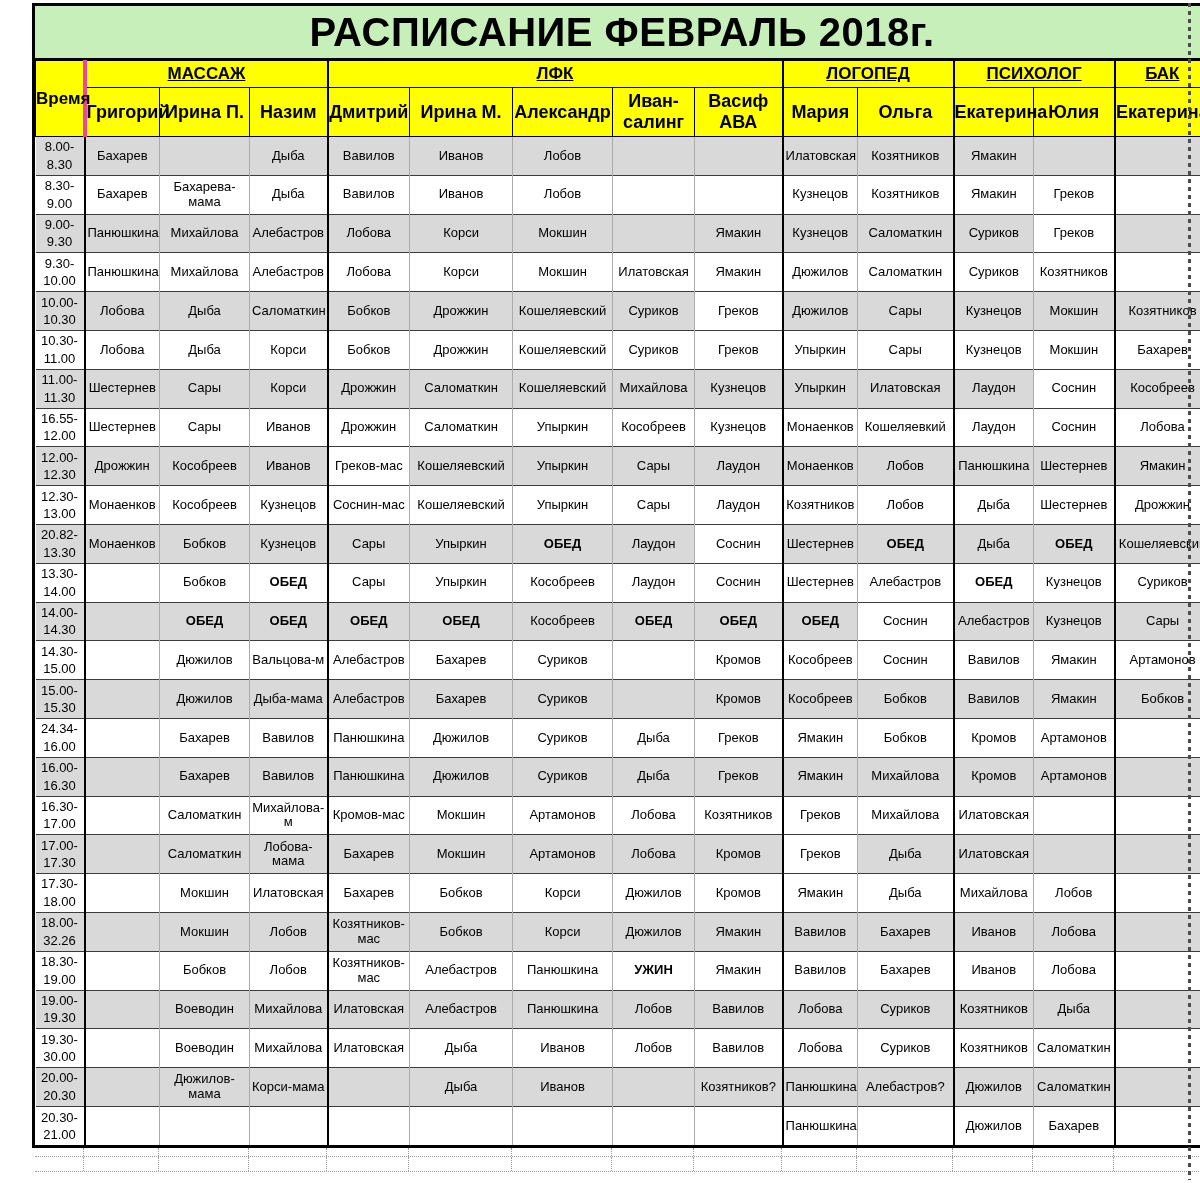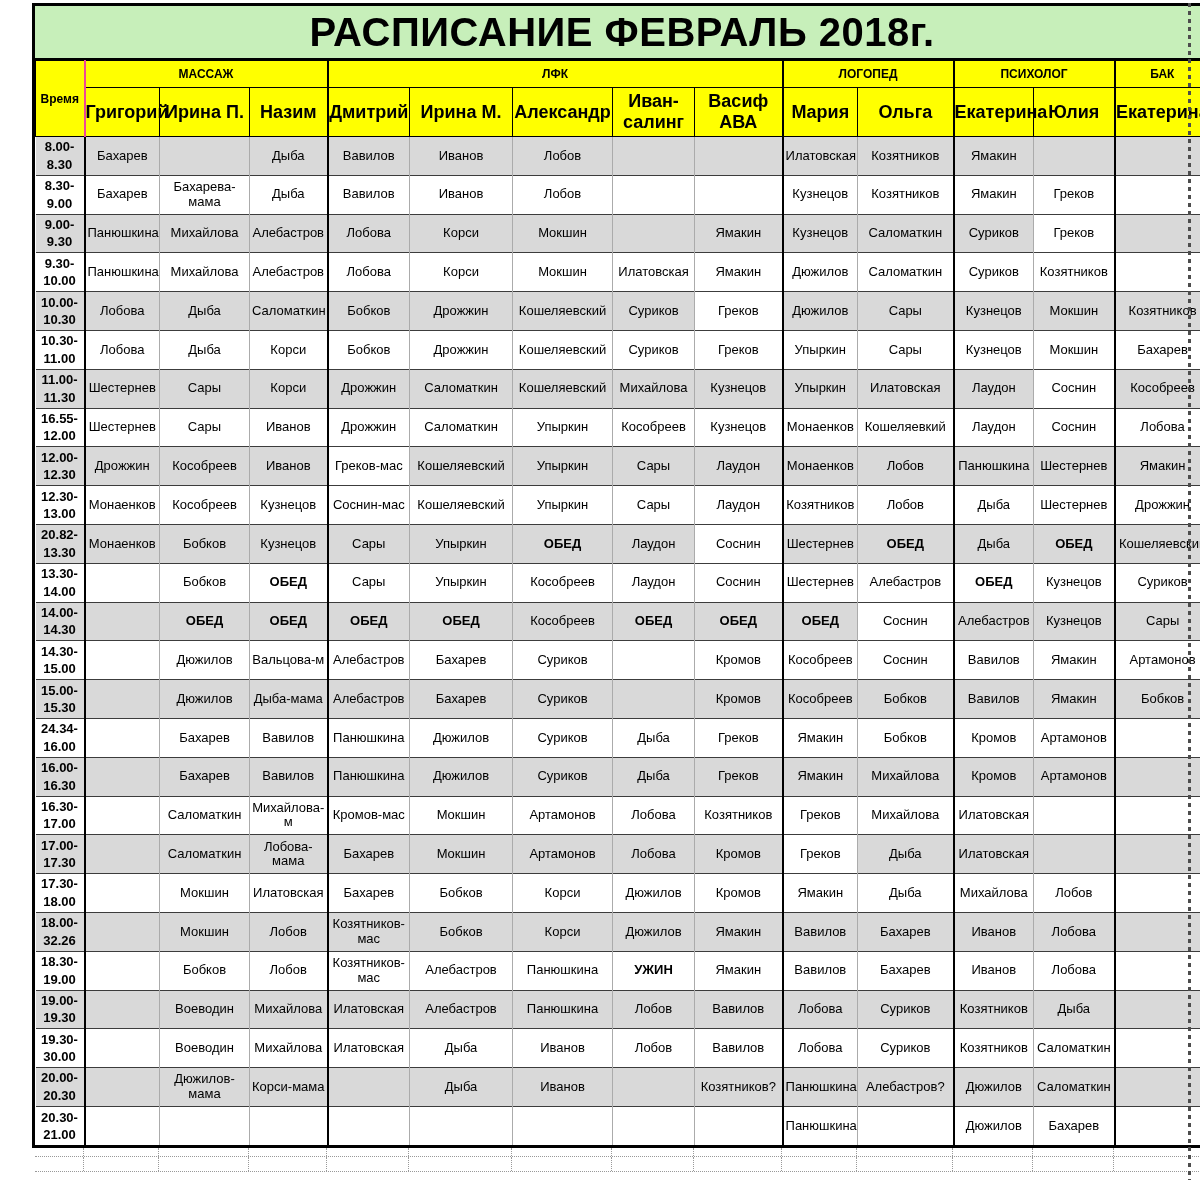--- a/index.html
+++ b/index.html
@@ -11,27 +11,27 @@
   .wrap{position:absolute;left:4px;top:3px;margin-left:28px;}
   .sheet{width:1180px;border:3px solid #000;box-sizing:border-box;background:#fff;}
   .title{
     height:52px;background:var(--title-bg);border-bottom:2px solid #000;
     display:flex;align-items:center;justify-content:center;
     font-weight:bold;font-size:40px;letter-spacing:.5px;
   }
   table{border-collapse:collapse;table-layout:fixed;width:1174px;}
   thead th{background:var(--header-bg);border:1px solid #000;font-weight:bold;padding:0;}
   tr.hrow1{height:27px;}
-  .ghead{font-size:12px;}
+  .ghead{font-size:17px;text-decoration:underline;}
   tr.hrow2 th{height:48px;font-size:18px;white-space:pre-line;line-height:1.15;}
-  .timehead{font-size:12px;border-right:2px solid #ec4899;}
+  .timehead{font-size:17px;border-right:4px solid #ec4899;}
   th.thick,td.thick{border-left:2px solid #000;}
   tbody tr{height:38.8px;}
   tbody th.tcell{
-    font-weight:bold;font-size:13px;line-height:1.35;padding:0;
+    font-weight:normal;font-size:13px;line-height:1.35;padding:0;
     border-right:2px solid #000;border-top:1px solid #3c3c3c;
   }
   tbody th.tcell span{display:block;}
   tbody td{
     border-left:1px solid #ababab;border-top:1px solid #3c3c3c;
     font-size:13px;text-align:center;vertical-align:middle;
     line-height:1.12;padding:0 2px;overflow:visible;
   }
   tr.gray td,tr.gray th.tcell{background:var(--row-gray);}
   tr.white td,tr.white th.tcell{background:var(--row-white);}

